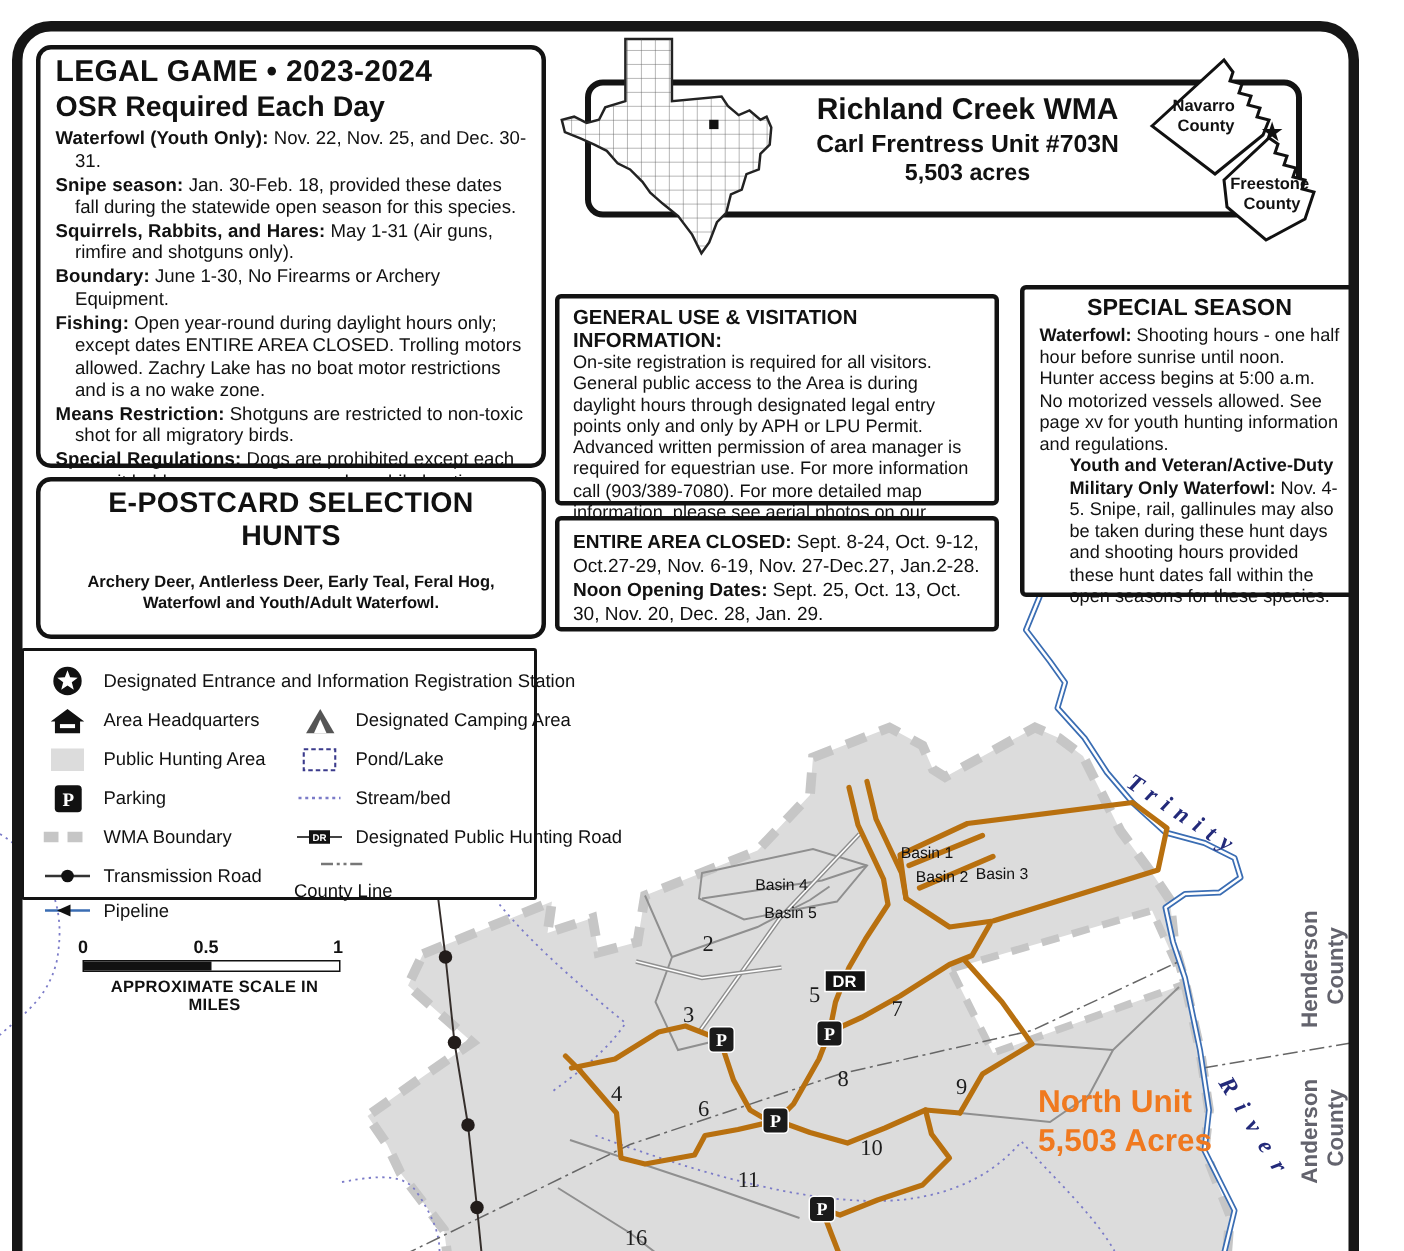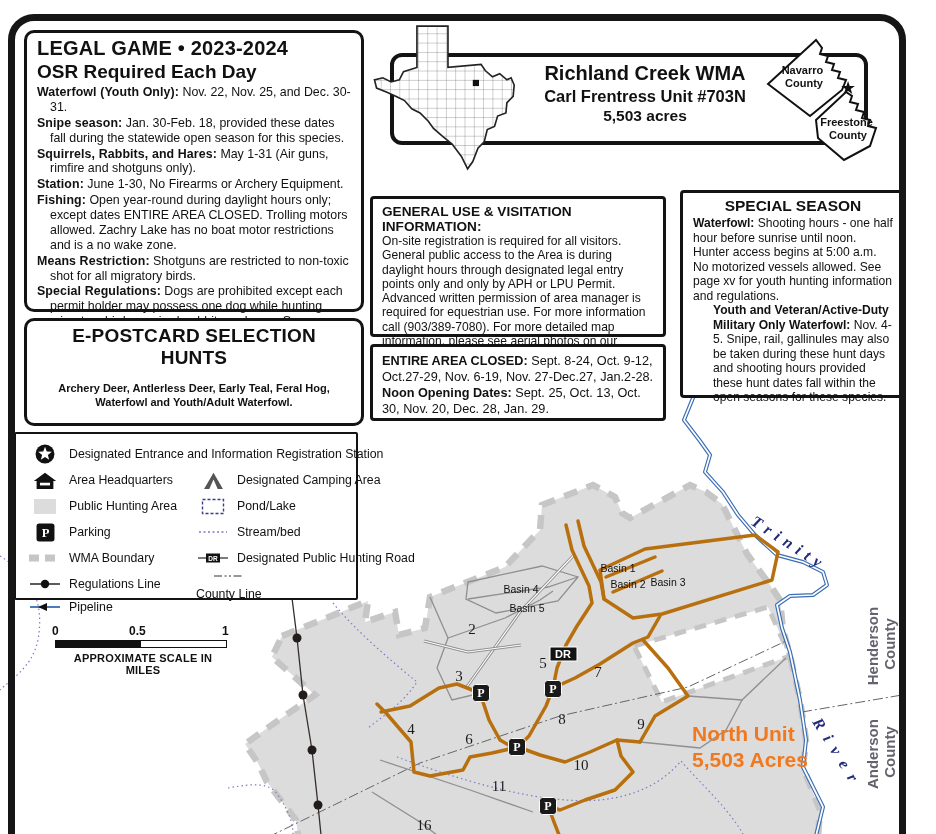--- a/index.html
+++ b/index.html
@@ -195,21 +195,21 @@
     <tspan x="884" y="763">County</tspan>
   </text>
 </svg>
 
 <div id="legal-box" class="box">
   <div class="title">LEGAL GAME • 2023-2024</div>
   <div class="subtitle">OSR Required Each Day</div>
   <p><b>Waterfowl (Youth Only):</b><span> Nov. 22, Nov. 25, and Dec. 30-31.</span></p>
   <p><b>Snipe season:</b><span> Jan. 30-Feb. 18, provided these dates fall during the statewide open season for this species.</span></p>
   <p><b>Squirrels, Rabbits, and Hares:</b><span> May 1-31 (Air guns, rimfire and shotguns only).</span></p>
-  <p><b>Station:</b><span> June 1-30, No Firearms or Archery Equipment.</span></p>
+  <p><b>Boundary:</b><span> June 1-30, No Firearms or Archery Equipment.</span></p>
   <p><b>Fishing:</b><span> Open year-round during daylight hours only; except dates ENTIRE AREA CLOSED. Trolling motors allowed. Zachry Lake has no boat motor restrictions and is a no wake zone.</span></p>
   <p><b>Means Restriction:</b><span> Shotguns are restricted to non-toxic shot for all migratory birds.</span></p>
   <p><b>Special Regulations:</b><span> Dogs are prohibited except each permit holder may possess one dog while hunting migratory birds, squirrel, rabbits, or hares.  See Prohibited Acts for further restrictions.</span></p>
 </div>
 
 <div id="epostcard-box" class="box">
   <div class="title">E-POSTCARD SELECTION HUNTS</div>
   <div class="boldline">Archery Deer, Antlerless Deer, Early Teal, Feral Hog, Waterfowl and Youth/Adult Waterfowl.</div>
 </div>
 
@@ -351,21 +351,21 @@
     <span class="lbl">Designated Public Hunting Road</span>
   </div>
 
   <div class="legend-row" style="left:12px;top:138px;">
     <span class="icn">
       <svg width="30" height="10">
           <line x1="0" y1="5" x2="30" y2="5" stroke="#333" stroke-width="1.6"></line>
       <circle cx="15" cy="5" r="4.2" fill="#111"></circle>
         </svg>
     </span>
-    <span class="lbl">Regulations Line</span>
+    <span class="lbl">Transmission Road</span>
   </div>
   <div class="legend-row" style="left:180px;top:138px;flex-direction:column;">
     <span class="icn">
       <svg width="30" height="8">
           <line x1="0" y1="4" x2="30" y2="4" stroke="#777" stroke-width="1.6" stroke-dasharray="8 2.5 2 2.5 2 2.5"></line>
         </svg>
     </span>
     <span class="lbl">County Line</span>
   </div>
 

